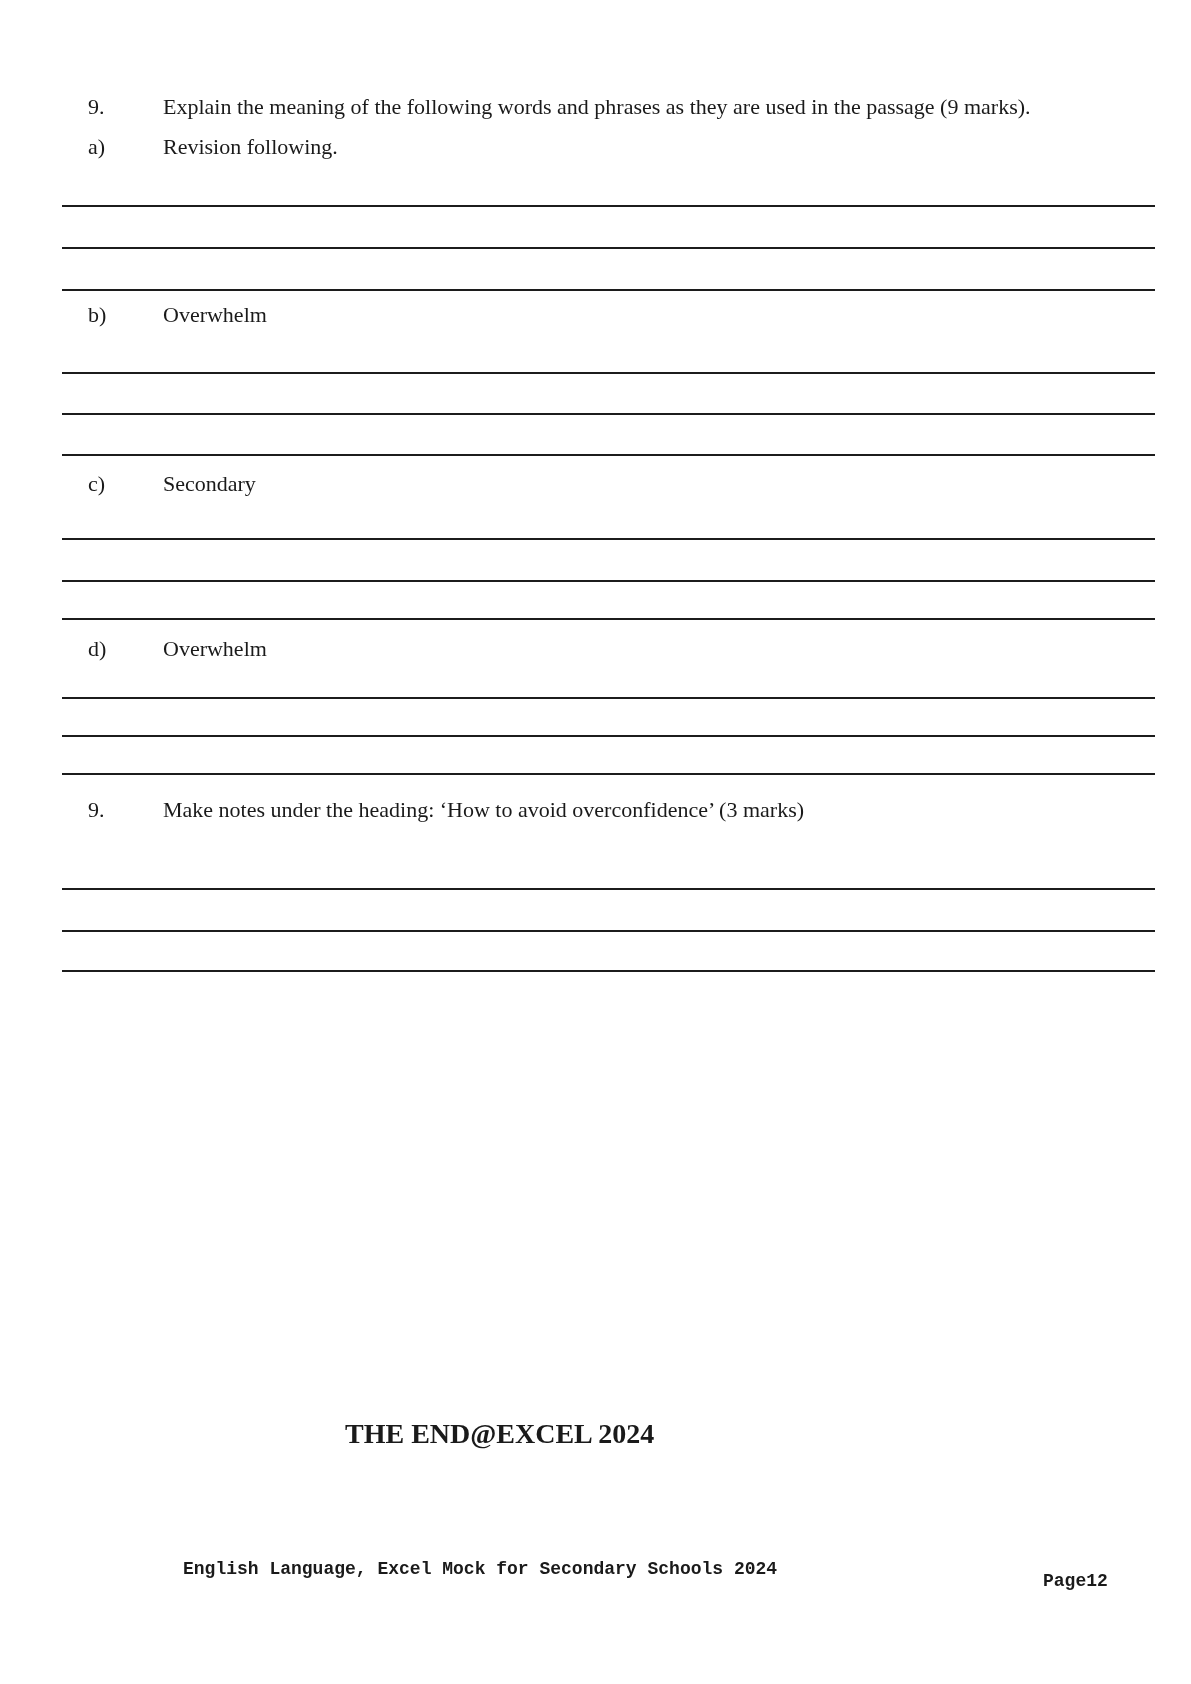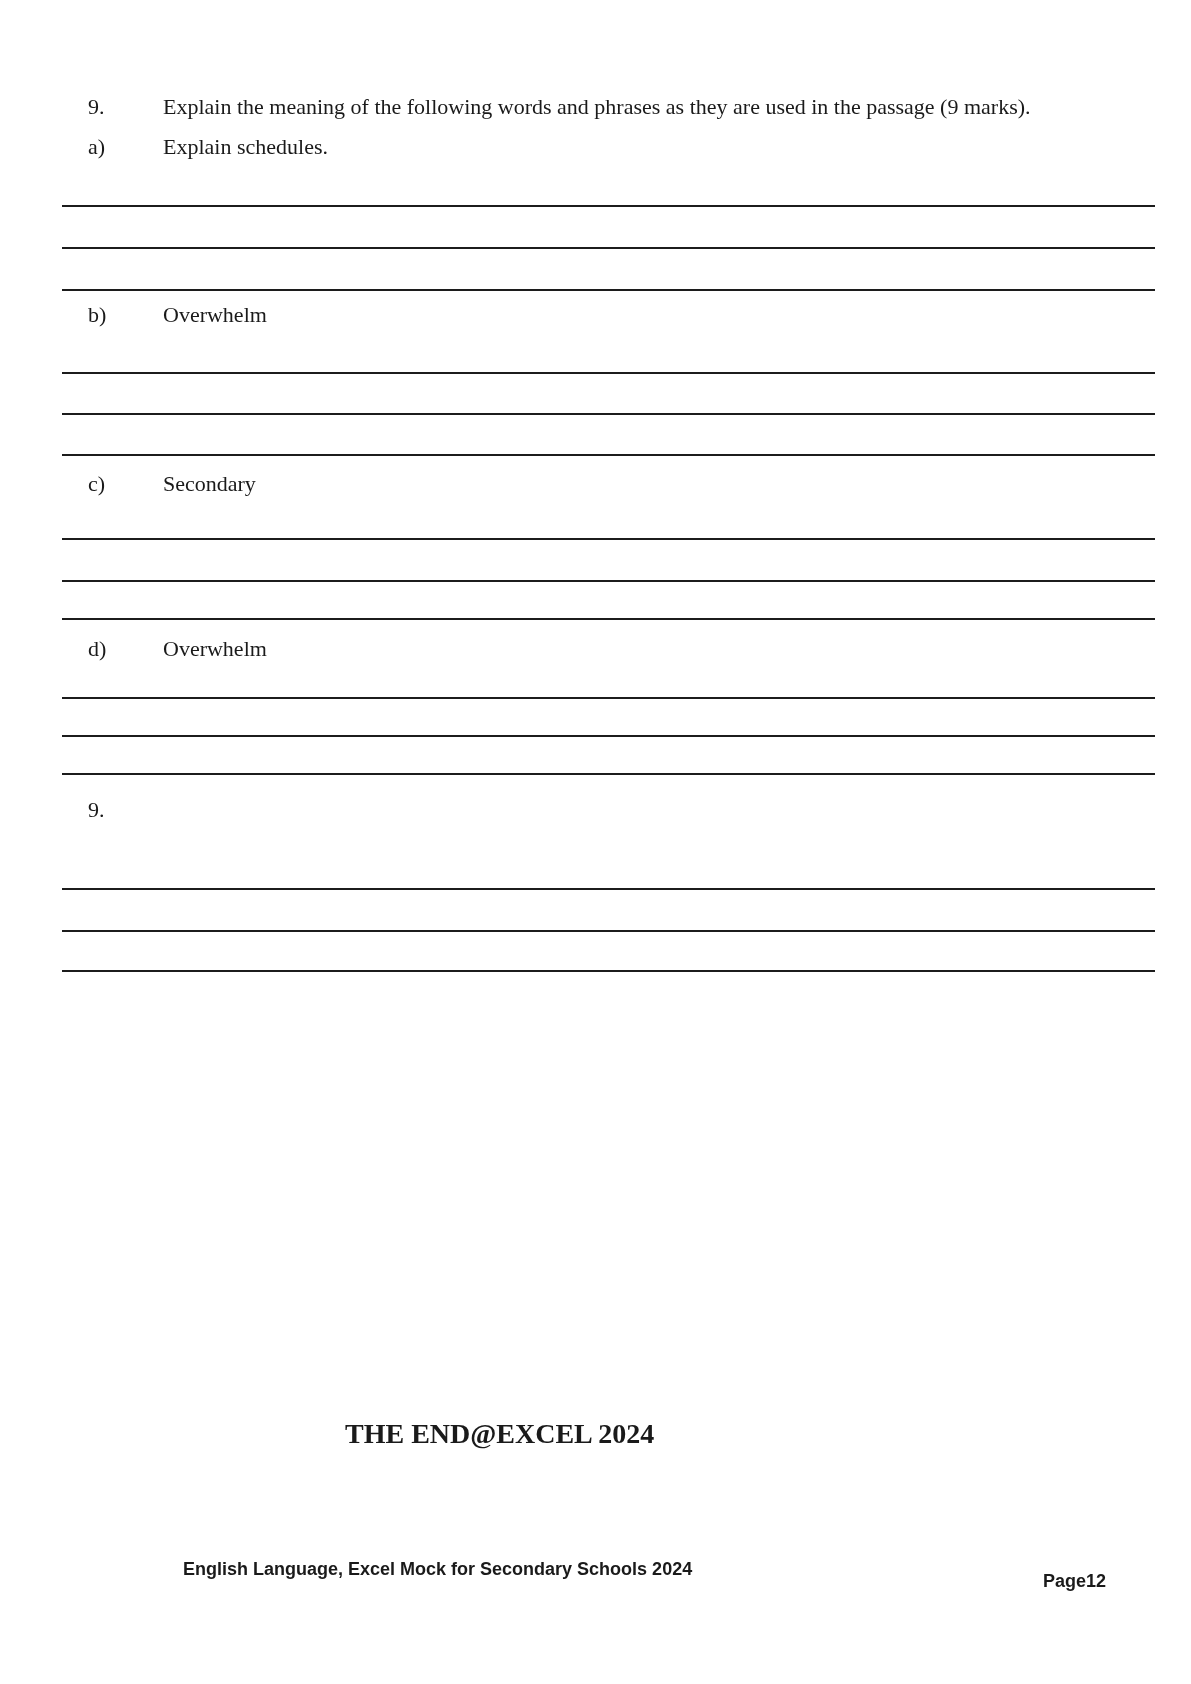--- a/index.html
+++ b/index.html
@@ -44,21 +44,21 @@
     font-weight: bold;
     font-size: 28px;
     white-space: nowrap;
   }
   .footer {
     position: absolute;
     left: 0;
     top: 1559px;
     width: 1191px;
     height: 24px;
-    font-family: Liberation Sans, sans-serif;
+    font-family: Liberation Mono, monospace;
     font-weight: bold;
     font-size: 18px;
   }
   .footer-left {
     position: absolute;
     left: 183px;
     top: 0;
     white-space: nowrap;
   }
   .footer-right {
@@ -72,21 +72,21 @@
 </head>
 <body>
 
 <div class="row" style="top:93px">
   <span class="num">9.</span>
   <span>Explain the meaning of the following words and phrases as they are used in the passage (9 marks).</span>
 </div>
 
 <div class="row" style="top:133px">
   <span class="num">a)</span>
-  <span>Explain schedules.</span>
+  <span>Revision following.</span>
 </div>
 <div class="line" style="top:205px"></div>
 <div class="line" style="top:247px"></div>
 <div class="line" style="top:289px"></div>
 
 <div class="row" style="top:301px">
   <span class="num">b)</span>
   <span>Overwhelm</span>
 </div>
 <div class="line" style="top:372px"></div>
@@ -104,20 +104,21 @@
 <div class="row" style="top:635px">
   <span class="num">d)</span>
   <span>Overwhelm</span>
 </div>
 <div class="line" style="top:697px"></div>
 <div class="line" style="top:735px"></div>
 <div class="line" style="top:773px"></div>
 
 <div class="row" style="top:796px">
   <span class="num">9.</span>
+  <span>Make notes under the heading: ‘How to avoid overconfidence’ (3 marks)</span>
 </div>
 <div class="line" style="top:888px"></div>
 <div class="line" style="top:930px"></div>
 <div class="line" style="top:970px"></div>
 
 <div class="end-note">THE END@EXCEL 2024</div>
 
 <div class="footer">
   <span class="footer-left">English Language, Excel Mock for Secondary Schools 2024</span>
   <span class="footer-right">Page12</span>

